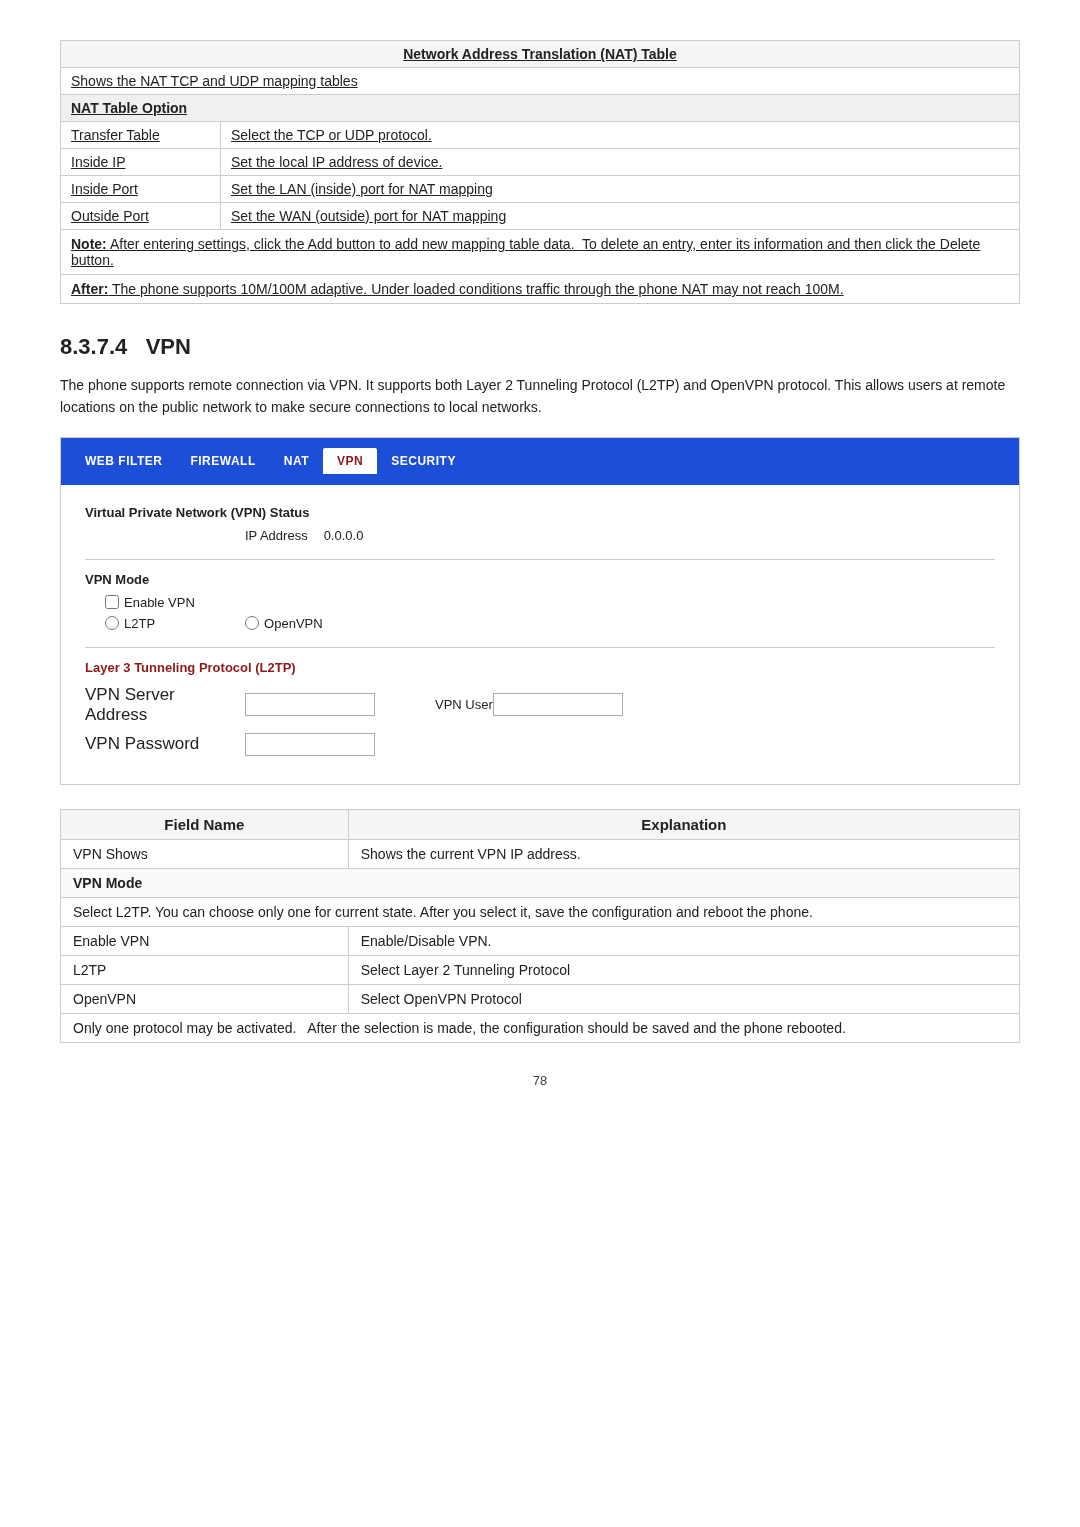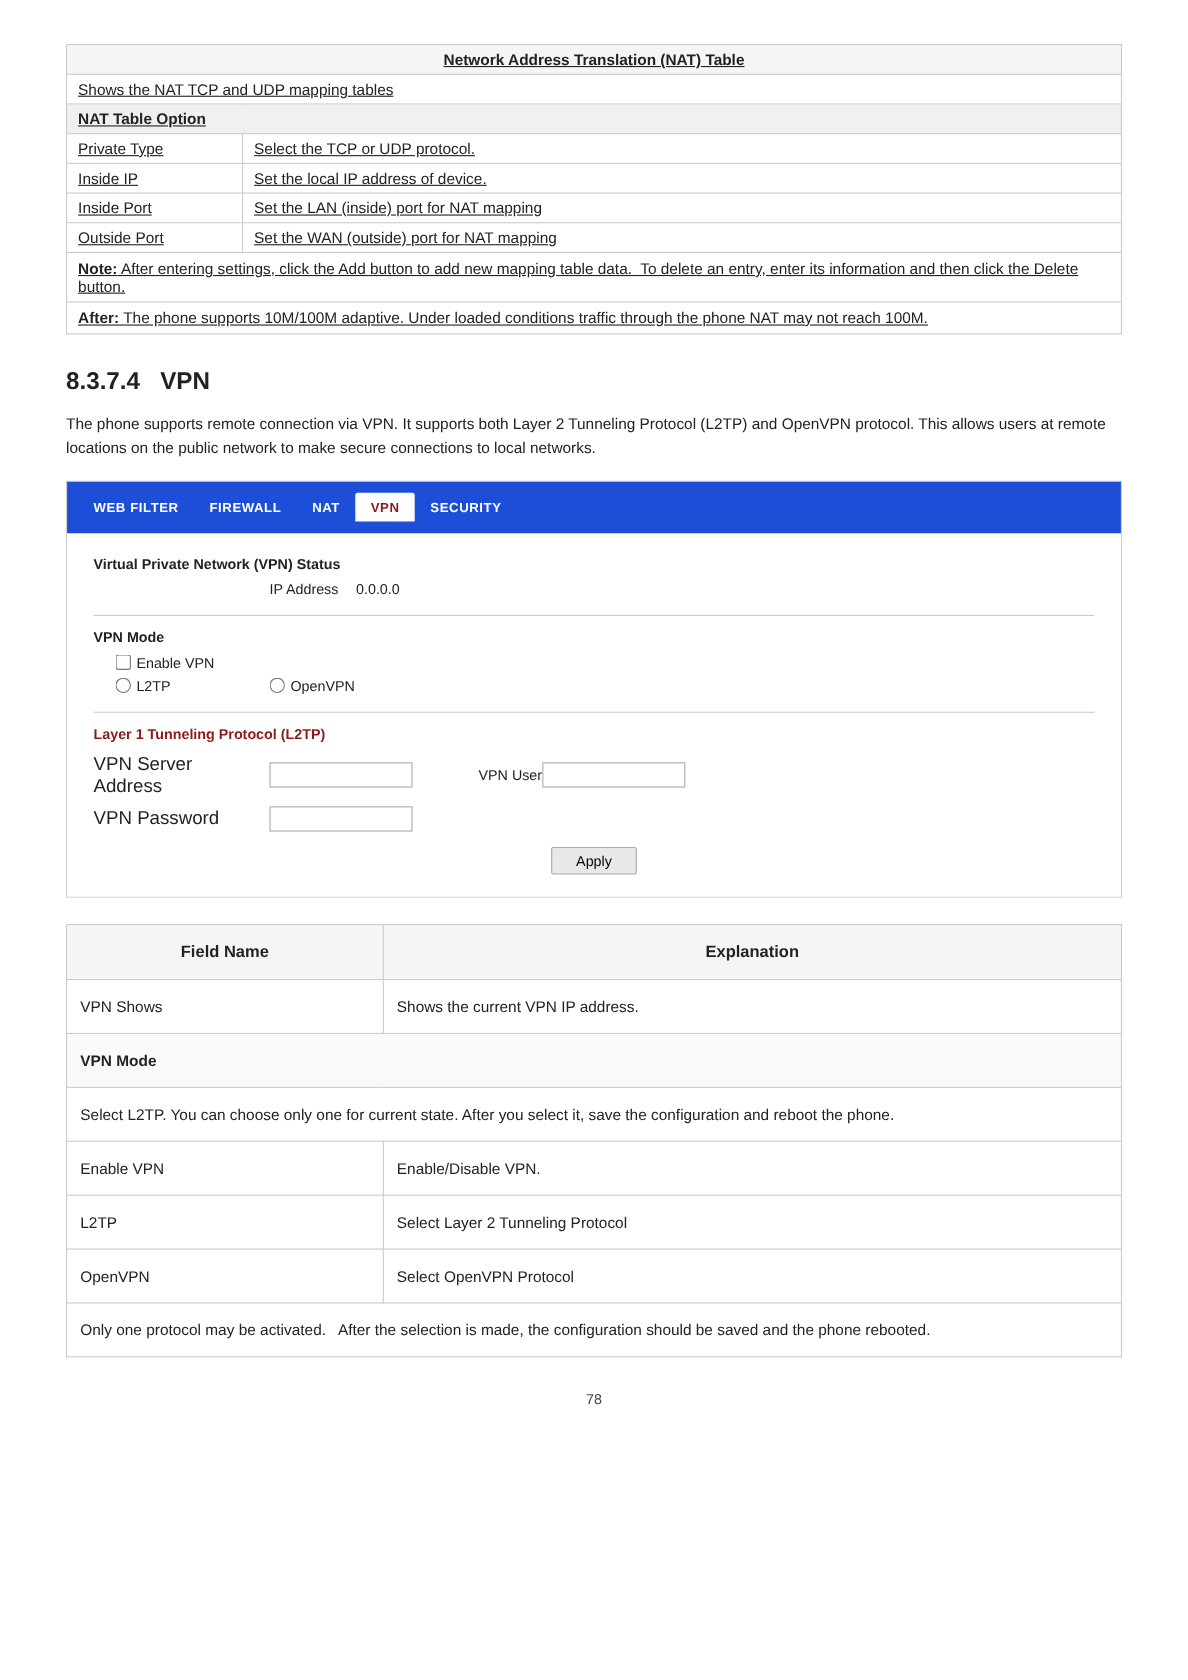--- a/index.html
+++ b/index.html
@@ -191,21 +191,21 @@
     }
 
     
     .field-table {
       width: 100%;
       border-collapse: collapse;
       margin-bottom: 24px;
     }
     .field-table td, .field-table th {
       border: 1px solid #ccc;
-      padding: 16px 12px;
+      padding: 6px 12px;
     }
     .field-table .col-header th {
       font-weight: bold;
       font-size: 15px;
       background: #f5f5f5;
       text-align: center;
     }
     .field-table .section-bold td {
       font-weight: bold;
       background: #fafafa;
@@ -228,21 +228,21 @@
       <tr class="header-row">
     <td colspan="2">Network Address Translation (NAT) Table</td>
   </tr>
   <tr>
     <td colspan="2">Shows the NAT TCP and UDP mapping tables</td>
   </tr>
   <tr class="subheader-row">
     <td colspan="2">NAT Table Option</td>
   </tr>
   <tr>
-    <td class="label-col">Private Type</td>
+    <td class="label-col">Transfer Table</td>
     <td>Select the TCP or UDP protocol.</td>
   </tr>
   <tr>
     <td class="label-col">Inside IP</td>
     <td>Set the local IP address of device.</td>
   </tr>
   <tr>
     <td class="label-col">Inside Port</td>
     <td>Set the LAN (inside) port for NAT mapping</td>
   </tr>
@@ -304,38 +304,35 @@
         <div style="margin-left: 60px;" class="radio-item">
           <input type="radio" name="vpn_protocol" style="">
           <span>OpenVPN</span>
         </div>
       </div>
     </div>
 
     <hr class="divider">
 
     <div class="l2tp-section">
-      <div class="l2tp-title">Layer 1 Tunneling Protocol (L2TP)</div>
+      <div class="l2tp-title">Layer 3 Tunneling Protocol (L2TP)</div>
       <div class="form-row">
         <span class="form-label">VPN Server Address</span>
         <input type="text" class="form-input" value="" style="">
         <div class="form-right">
           <span class="form-right-label">VPN User</span>
           <input type="text" class="form-input" value="" style="">
         </div>
       </div>
       <div class="form-row">
         <span class="form-label">VPN Password</span>
         <input type="password" class="form-input" value="" style="">
       </div>
     </div>
 
-    <div class="apply-row">
-      <button class="apply-btn">Apply</button>
-    </div>
 
   </div>
 </div>
 
 <table class="field-table">
   <tbody>
       <tr class="col-header">
     <th>Field Name</th>
     <th>Explanation</th>
   </tr>

